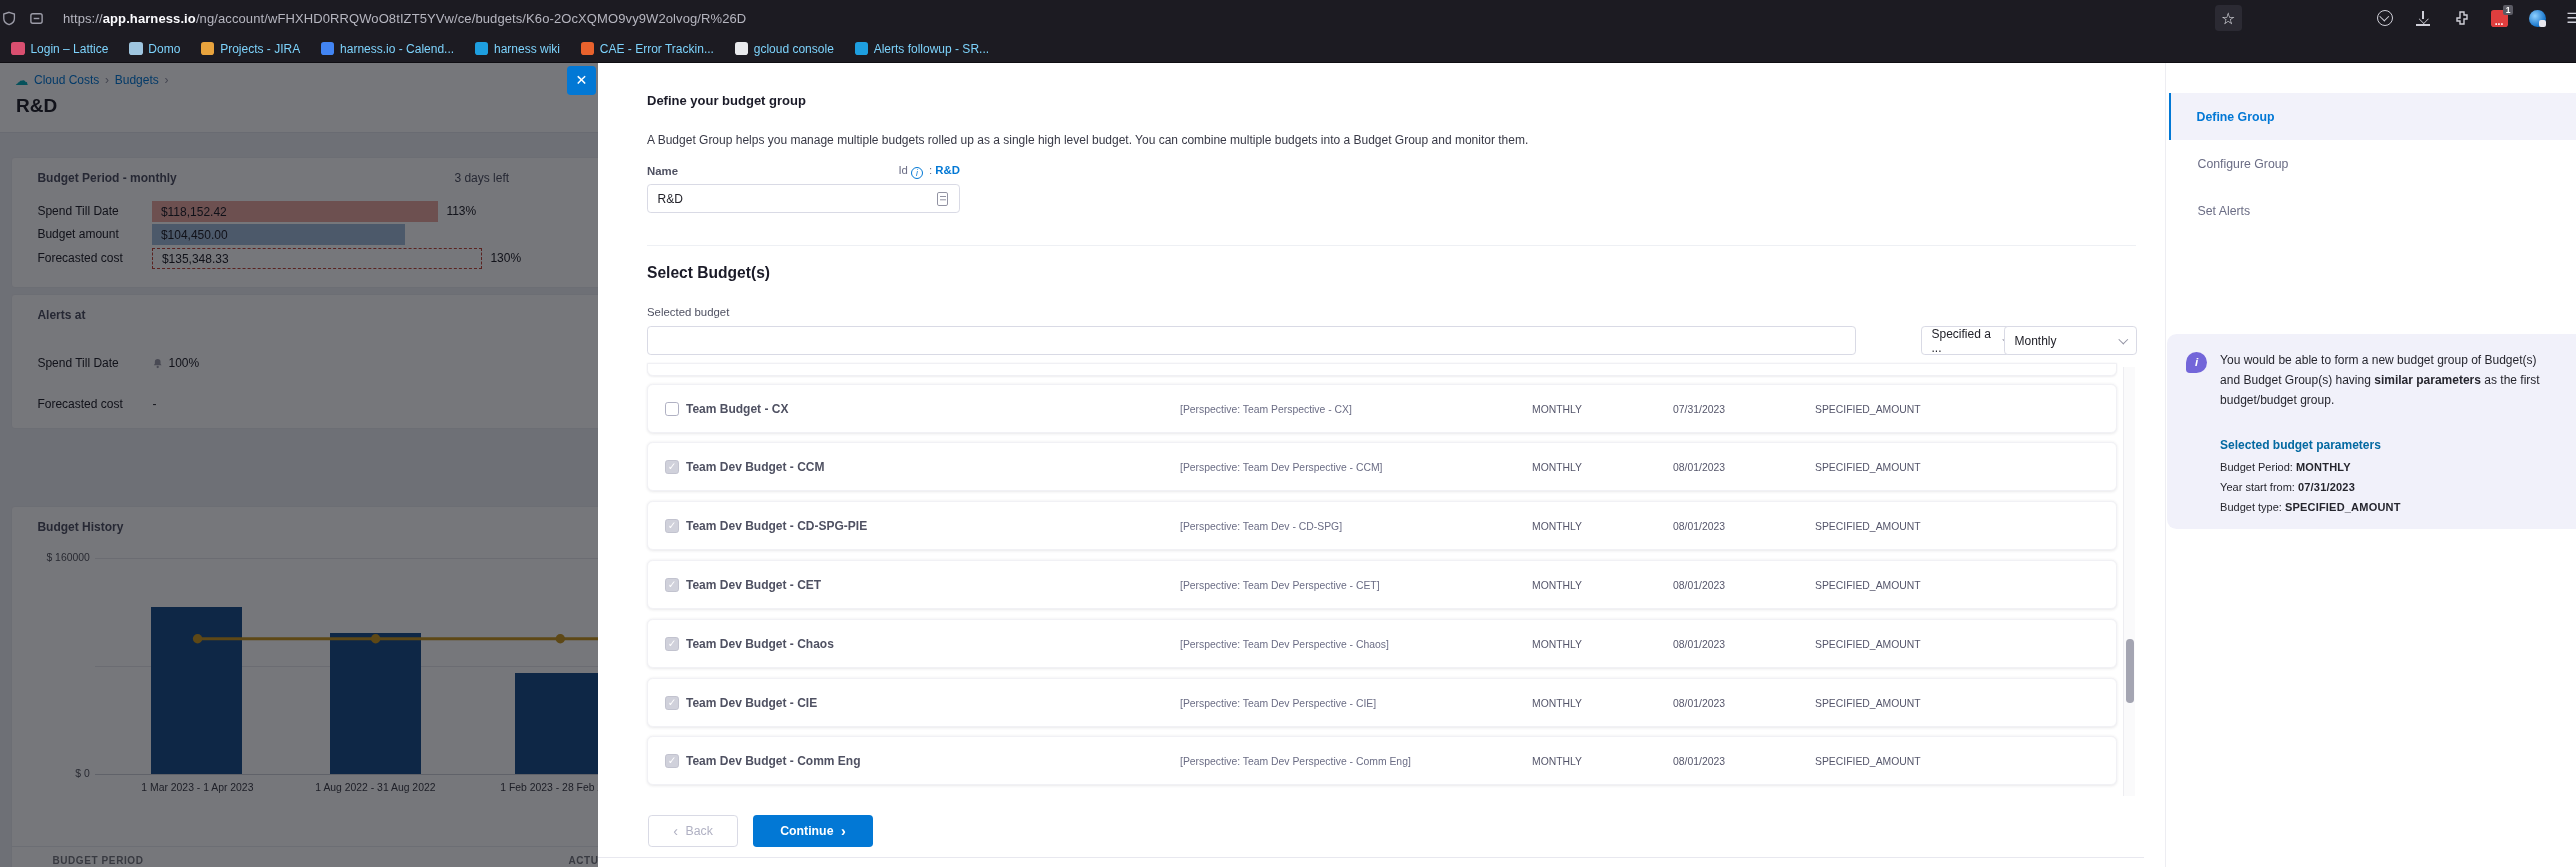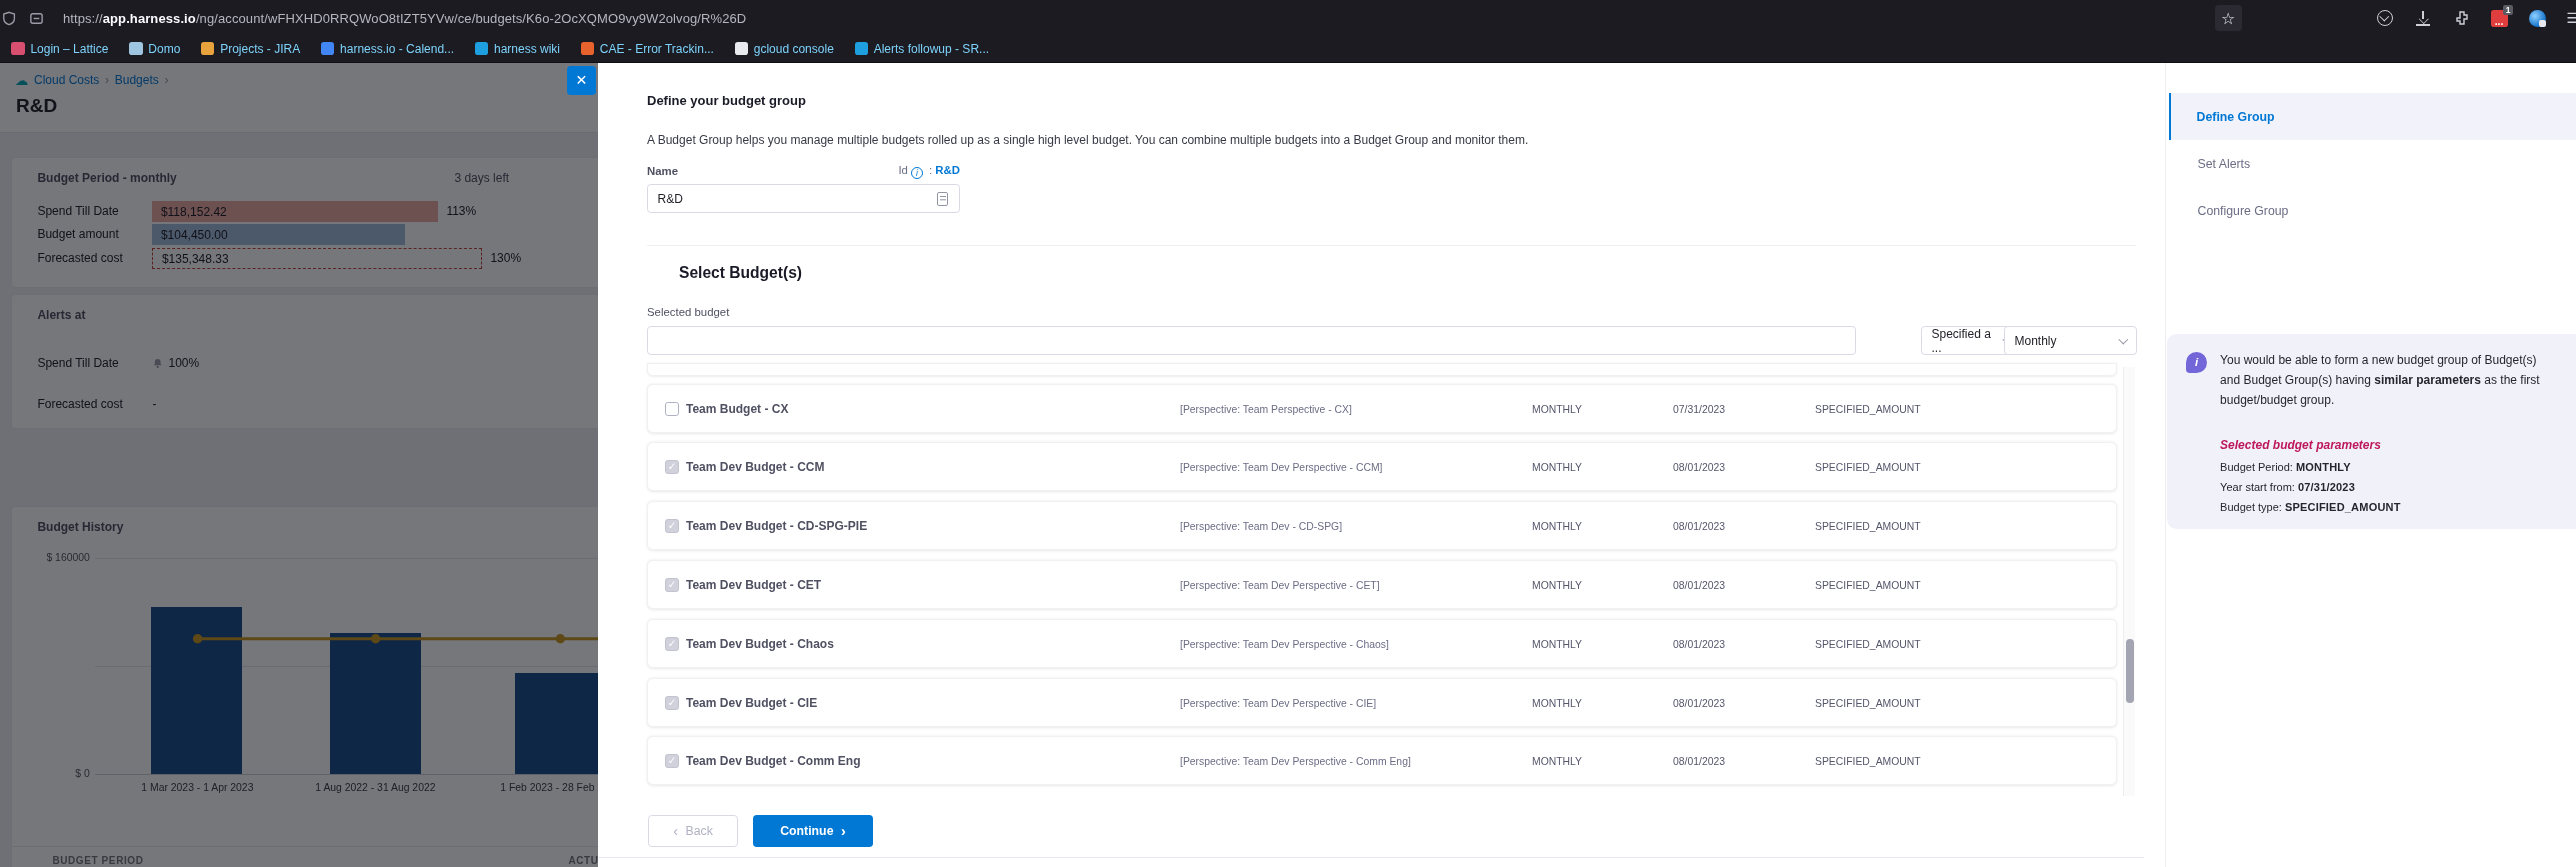--- a/index.html
+++ b/index.html
@@ -96,21 +96,21 @@
   .fld-lbl { position:absolute; left:49px; top:102px; font-size:11.4px; font-weight:bold; color:#4f5162; }
   .id-row  { position:absolute; left:49px; top:101px; width:313px; text-align:right; font-size:11.4px; color:#6b6d85; }
   .id-row .info-dot { display:inline-block; width:12.3px; height:12.3px; border:1.2px solid #0278d5; border-radius:50%;
     color:#0278d5; font-size:8.5px; line-height:11.4px; text-align:center; font-style:italic; margin:0 2.8px; vertical-align:-1.9px; }
   .id-row .idv { color:#0278d5; font-weight:bold; }
   .name-input { position:absolute; left:49px; top:121px; width:313px; height:29px; border:0.9px solid #d9dae5;
     border-radius:3.8px; font-size:12px; color:#22222a; padding:0 25px 0 9.5px; font-family:inherit; }
   .name-edit { position:absolute; left:339px; top:129px; width:11.4px; height:14.2px; border:1.4px solid #9293a3; border-radius:1.9px; }
   .name-edit:before { content:""; position:absolute; left:1.9px; top:2.8px; right:1.9px; height:1.4px; background:#9293a3; box-shadow:0 3.3px 0 #9293a3; }
   .m-div1 { position:absolute; left:49px; top:182px; width:1489px; height:0.9px; background:#eef0f4; }
-  .sect-title { position:absolute; left:49px; top:201px; font-size:15.6px; font-weight:bold; color:#1b1b28;margin-left:32px; }
+  .sect-title { position:absolute; left:49px; top:201px; font-size:15.6px; font-weight:bold; color:#1b1b28; }
   .sel-lbl { position:absolute; left:49px; top:243px; font-size:11.4px; color:#4f5162; }
   .sel-input { position:absolute; left:49px; top:263px; width:1209px; height:29px; border:0.9px solid #d9dae5; border-radius:3.8px; font-size:12px; padding:0 9.5px; font-family:inherit; }
   .drop { position:absolute; top:263px; height:29px; border:0.9px solid #d9dae5; border-radius:3.8px; background:#fff;
     display:flex; align-items:center; justify-content:space-between; padding:0 9.5px; font-size:12px; color:#22222a; cursor:pointer; }
   .drop .chev { width:6.6px; height:6.6px; border-right:1.5px solid #9293a3; border-bottom:1.5px solid #9293a3; transform:rotate(45deg); margin-top:-2.8px; }
   #drop-type { left:1278px; width:100px;margin-left:45px; }
   #drop-period { left:1406px; width:133px; }
 
   .row-sliver { position:absolute; left:49px; top:300px; width:1470px; height:13.3px; background:#fff;
     border:0.9px solid #f0f0f4; border-radius:0 0 5.7px 5.7px; box-shadow:0 0.9px 1.9px rgba(40,41,61,.08); }
@@ -140,21 +140,21 @@
   .wiz-sep { position:absolute; left:1567px; top:0; width:0.9px; height:805px; background:#ededf2; }
   .wizard { position:absolute; left:1571px; top:0; width:408px; height:805px; }
   .step { position:relative; height:47px; display:flex; align-items:center; padding-left:28.5px;
     font-size:12.3px; color:#6b6d85; cursor:pointer; }
   .step.active { background:#f2f2fa; color:#0278d5; font-weight:bold; border-left:2.8px solid #0278d5; padding-left:25.6px; }
   #steps { position:absolute; left:0; top:30px; width:100%; }
   .infobox { position:absolute; left:-1.9px; top:271px; width:410px; height:195px; background:#f1f1fa; border-radius:9.5px 0 0 9.5px; }
   .info-ic { position:absolute; left:19px; top:18px; width:21px; height:21px; background:#7366d9; border-radius:50% 50% 50% 3.8px;
     color:#fff; font-size:11.4px; font-weight:bold; font-style:italic; text-align:center; line-height:21px; }
   .info-text { position:absolute; left:53px; top:17px; width:334px; font-size:12px; line-height:1.65; color:#26262e; }
-  .params-title { position:absolute; left:53px; top:104px; font-size:12px; font-weight:bold; color:#be185d;font-style:italic; }
+  .params-title { position:absolute; left:53px; top:104px; font-size:12px; font-weight:bold; color:#0369a1; }
   .param-line { position:absolute; left:53px; font-size:11px; color:#26262e; }
   .param-line b { letter-spacing:0.2px; }
 </style>
 </head>
 <body>
 
 <div id="root">
 
   <header class="chrome">
     <div class="nav-icos">
@@ -422,22 +422,22 @@
       <button class="btn btn-continue">
         <span>Continue</span>
         <span class="ch">›</span>
       </button>
       <div class="m-div2"></div>
 
       <div class="wiz-sep"></div>
       <div class="wizard">
         <div id="steps">
             <div class="step active">Define Group</div>
+            <div class="step">Configure Group</div>
             <div class="step">Set Alerts</div>
-            <div class="step">Configure Group</div>
           </div>
         <div class="infobox">
           <div class="info-ic">i</div>
           <div class="info-text">
             <span>You would be able to form a new budget group of Budget(s) and Budget Group(s) having </span><b>similar parameters</b><span> as the first budget/budget group.</span>
           </div>
           <div class="params-title">Selected budget parameters</div>
           <div id="param-lines">
               <div class="param-line" style="top: 127px;"><span>Budget Period: </span><b>MONTHLY</b></div>
               <div class="param-line" style="top: 147px;"><span>Year start from: </span><b>07/31/2023</b></div>

